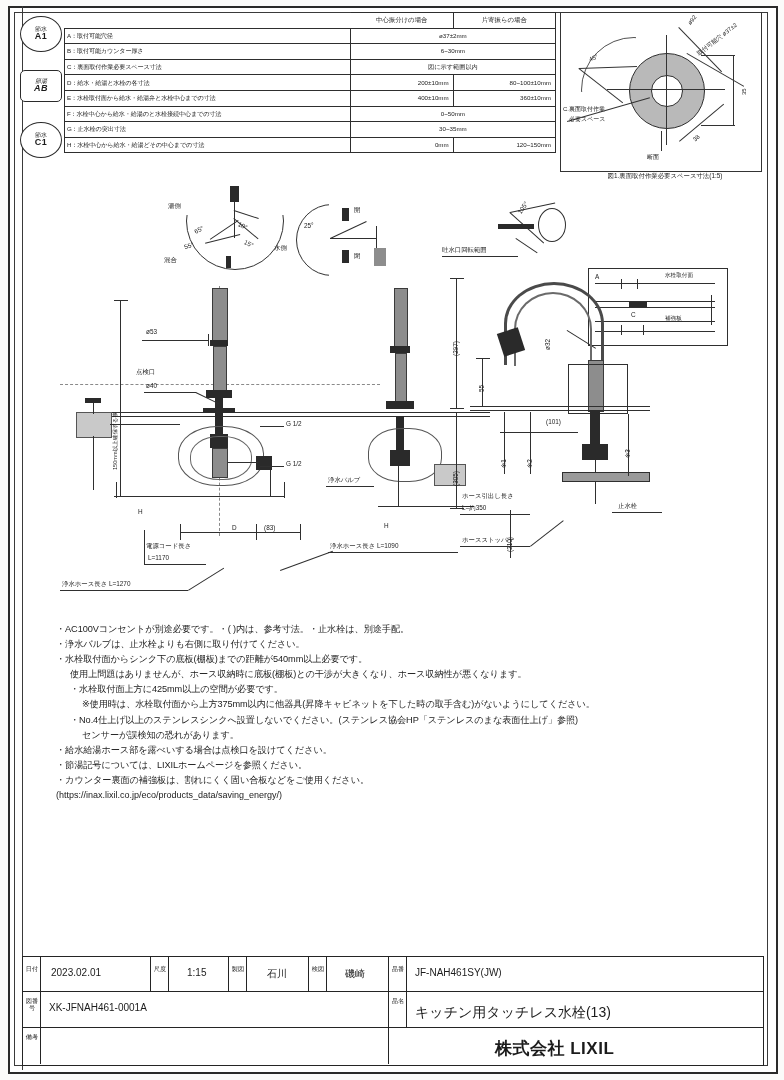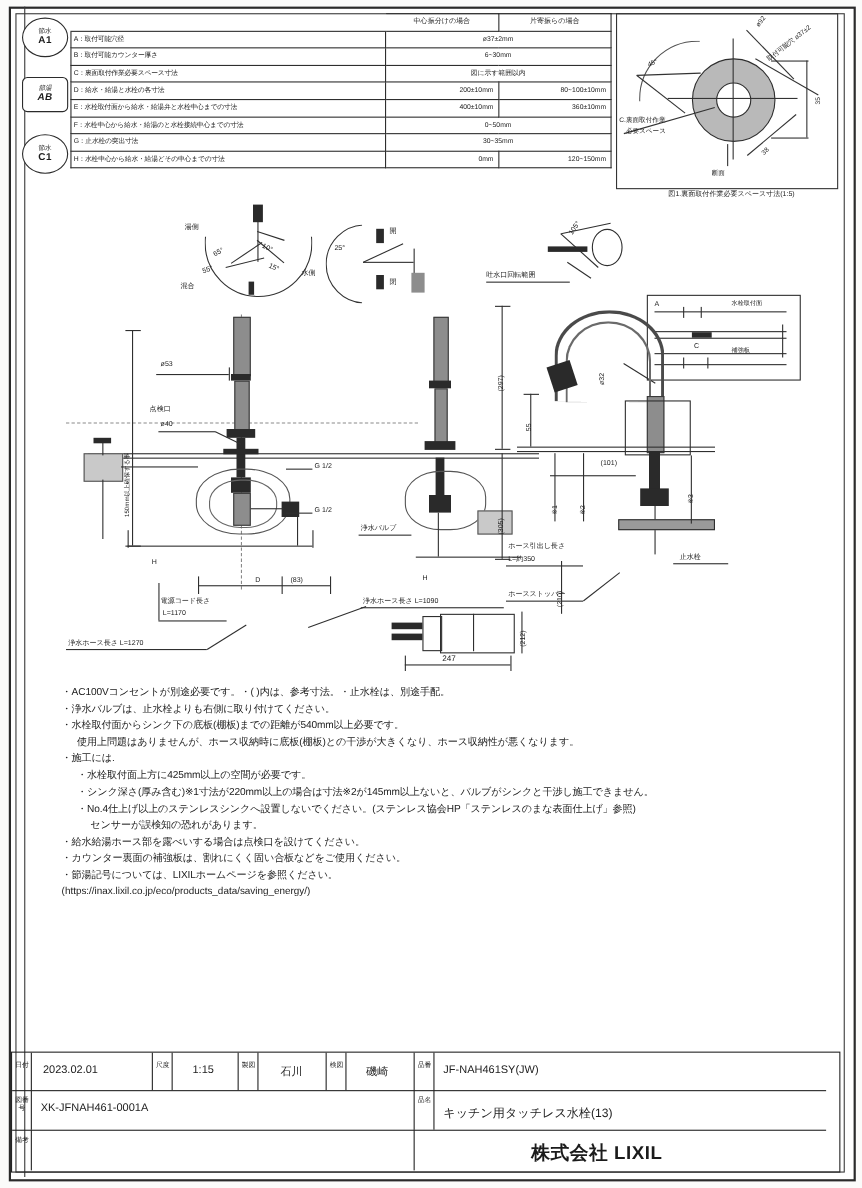--- a/index.html
+++ b/index.html
@@ -140,32 +140,31 @@
     font-size:9.2px;line-height:15.1px;letter-spacing:-0.1px;
   }
   .notes div{white-space:nowrap;}
   .n-i1{padding-left:0px;}
   .n-i2{padding-left:14px;}
   .n-i3{padding-left:26px;}
   .n-url{font-size:9px;letter-spacing:0px;}
 
   
   .tb{
-    position:absolute;left:10px;top:956px;width:740px;height:108px;
+    position:absolute;left:22px;top:956px;width:740px;height:108px;
     border:1.4px solid #242424;
-    padding-left:12px;
   }
   .tb .cell{position:absolute;border-right:1.2px solid #242424;box-sizing:border-box;}
   .tb .rowline{position:absolute;left:0;width:740px;height:1.2px;background:#242424;}
   .tb-v{
     position:absolute;font-size:6.2px;line-height:7px;text-align:center;
     width:14px;white-space:normal;word-break:break-all;
   }
   .tb-val{position:absolute;font-size:10px;white-space:nowrap;}
-  .tb-val-s{position:absolute;font-size:11px;white-space:nowrap;}
+  .tb-val-s{position:absolute;font-size:14px;white-space:nowrap;}
   .brand{
     position:absolute;font-size:17px;font-weight:bold;letter-spacing:0.5px;
     white-space:nowrap;
   }
 </style>
 </head>
 <body>
 
 <div id="sheet">
   <div class="frame-outer"></div>
@@ -472,47 +471,33 @@
   <div class="ln ln-h" style="left:280px;top:570px;width:56px;transform:rotate(-20deg);transform-origin:0 0;"></div>
 
   <div class="txt" style="left:462px;top:492px;">ホース引出し長さ</div>
   <div class="txt" style="left:462px;top:504px;">L=約350</div>
   <div class="ln ln-h" style="left:460px;top:514px;width:70px;"></div>
 
   <div class="txt" style="left:462px;top:536px;">ホースストッパー</div>
   <div class="ln ln-h" style="left:460px;top:546px;width:70px;"></div>
   <div class="ln ln-h" style="left:530px;top:546px;width:42px;transform:rotate(-38deg);transform-origin:0 0;"></div>
 
-  <div style="position:absolute;left:356px;top:556px;width:160px;height:58px;">
-    <div class="dk" style="left:0px;top:10px;width:28px;height:6px;"></div>
-    <div class="dk" style="left:0px;top:20px;width:28px;height:6px;"></div>
-    <div class="box" style="left:28px;top:4px;width:16px;height:30px;"></div>
-    <div class="box" style="left:44px;top:2px;width:66px;height:34px;"></div>
-    <div class="ln ln-v" style="left:74px;top:2px;height:34px;"></div>
-    <div class="ln ln-v" style="left:118px;top:0px;height:38px;"></div>
-    <div class="vtxt" style="left:116px;top:32px;">(212)</div>
-    <div class="ln ln-h" style="left:12px;top:48px;width:96px;"></div>
-    <div class="ln ln-v" style="left:12px;top:40px;height:14px;"></div>
-    <div class="ln ln-v" style="left:108px;top:40px;height:14px;"></div>
-    <div class="txt7" style="left:46px;top:38px;">247</div>
-  </div>
 
   <div class="notes">
     <div class="n-i1">・AC100Vコンセントが別途必要です。・(   )内は、参考寸法。・止水栓は、別途手配。</div>
     <div class="n-i1">・浄水バルブは、止水栓よりも右側に取り付けてください。</div>
     <div class="n-i1">・水栓取付面からシンク下の底板(棚板)までの距離が540mm以上必要です。</div>
     <div class="n-i2">使用上問題はありませんが、ホース収納時に底板(棚板)との干渉が大きくなり、ホース収納性が悪くなります。</div>
-    <div class="n-i1">・施工には.</div>
     <div class="n-i2">・水栓取付面上方に425mm以上の空間が必要です。</div>
-    <div class="n-i2">・シンク深さ(厚み含む)※1寸法が220mm以上の場合は寸法※2が145mm以上ないと、バルブがシンクと干渉し施工できません。</div>
+    <div class="n-i3">※使用時は、水栓取付面から上方375mm以内に他器具(昇降キャビネットを下した時の取手含む)がないようにしてください。</div>
     <div class="n-i2">・No.4仕上げ以上のステンレスシンクへ設置しないでください。(ステンレス協会HP「ステンレスのまな表面仕上げ」参照)</div>
     <div class="n-i3">センサーが誤検知の恐れがあります。</div>
     <div class="n-i1">・給水給湯ホース部を露べいする場合は点検口を設けてください。</div>
+    <div class="n-i1">・節湯記号については、LIXILホームページを参照ください。</div>
     <div class="n-i1">・カウンター裏面の補強板は、割れにくく固い合板などをご使用ください。</div>
-    <div class="n-i1">・節湯記号については、LIXILホームページを参照ください。</div>
     <div class="n-i1 n-url">(https://inax.lixil.co.jp/eco/products_data/saving_energy/)</div>
   </div>
 
   <div class="tb">
     <div class="rowline" style="top:34px;"></div>
     <div class="rowline" style="top:70px;"></div>
 
     <div class="cell" style="left:0;top:0;width:18px;height:34px;"></div>
     <div class="tb-v" style="left:2px;top:8px;">日付</div>
     <div class="cell" style="left:18px;top:0;width:110px;height:34px;"></div>

